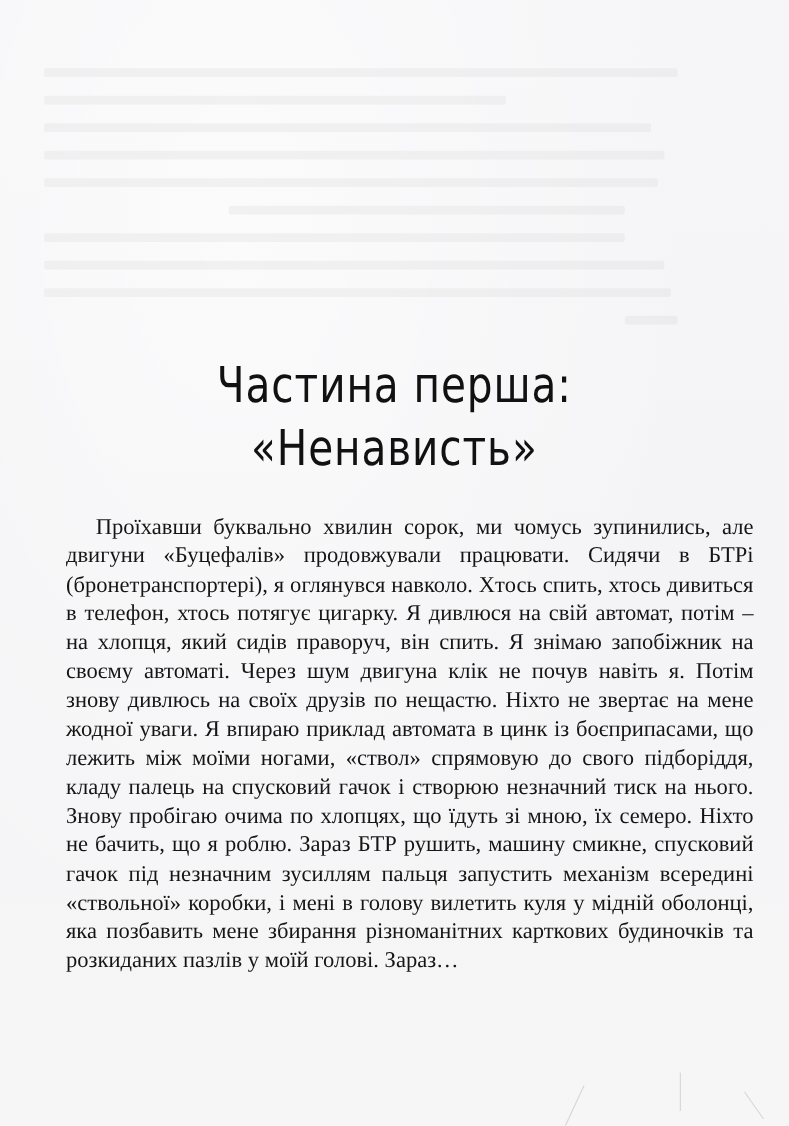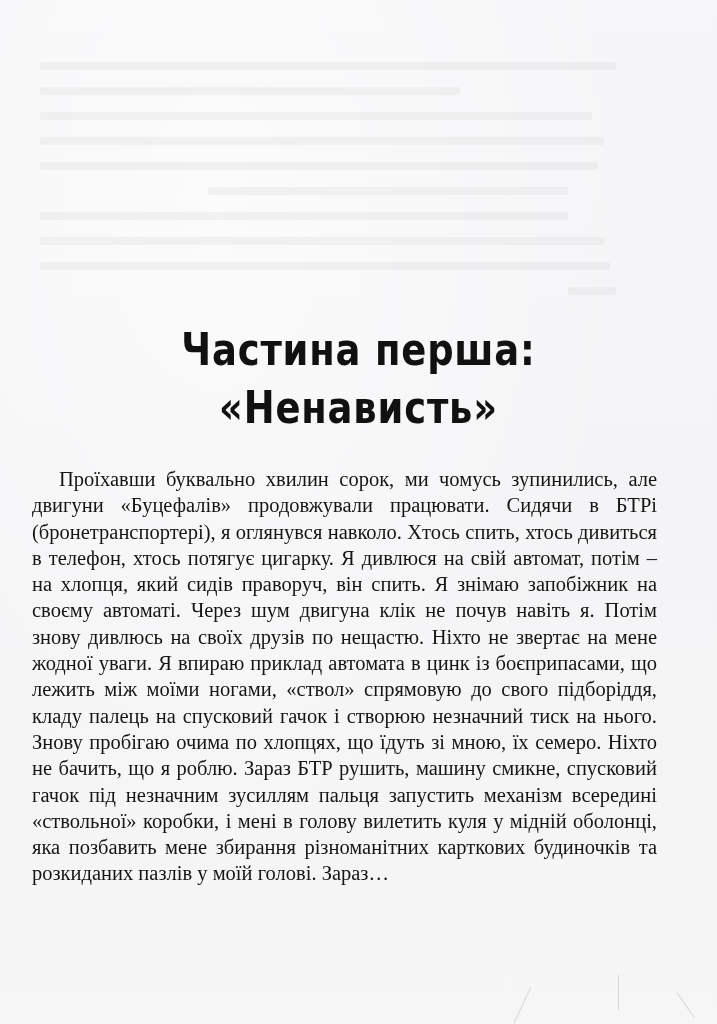--- a/index.html
+++ b/index.html
@@ -37,42 +37,42 @@
       background: #555;
       border-radius: 2px;
     }
     .chapter-title {
       position: absolute;
       left: 0;
       width: 717px;
       top: 322px;
       text-align: center;
       font-family: "DejaVu Sans", "Liberation Sans", sans-serif;
-      font-weight: 700;
+      font-weight: 400;
       color: #111;
       letter-spacing: 1px;
     }
     .chapter-title .line1 {
       display: block;
       font-size: 45px;
       line-height: 56px;
       transform: scaleX(0.82);
       transform-origin: center;
     }
     .chapter-title .line2 {
       display: block;
       font-size: 45px;
       line-height: 56px;
       margin-top: 2px;
       transform: scaleX(0.82);
       transform-origin: center;
     }
     .body-text {
       position: absolute;
-      left: 32px;
+      left: 60px;
       top: 466px;
       width: 625px;
       font-size: 20.5px;
       line-height: 26.3px;
       text-align: justify;
       text-indent: 27px;
       hyphens: manual;
       margin: 0;
       color: #151515;
     }

